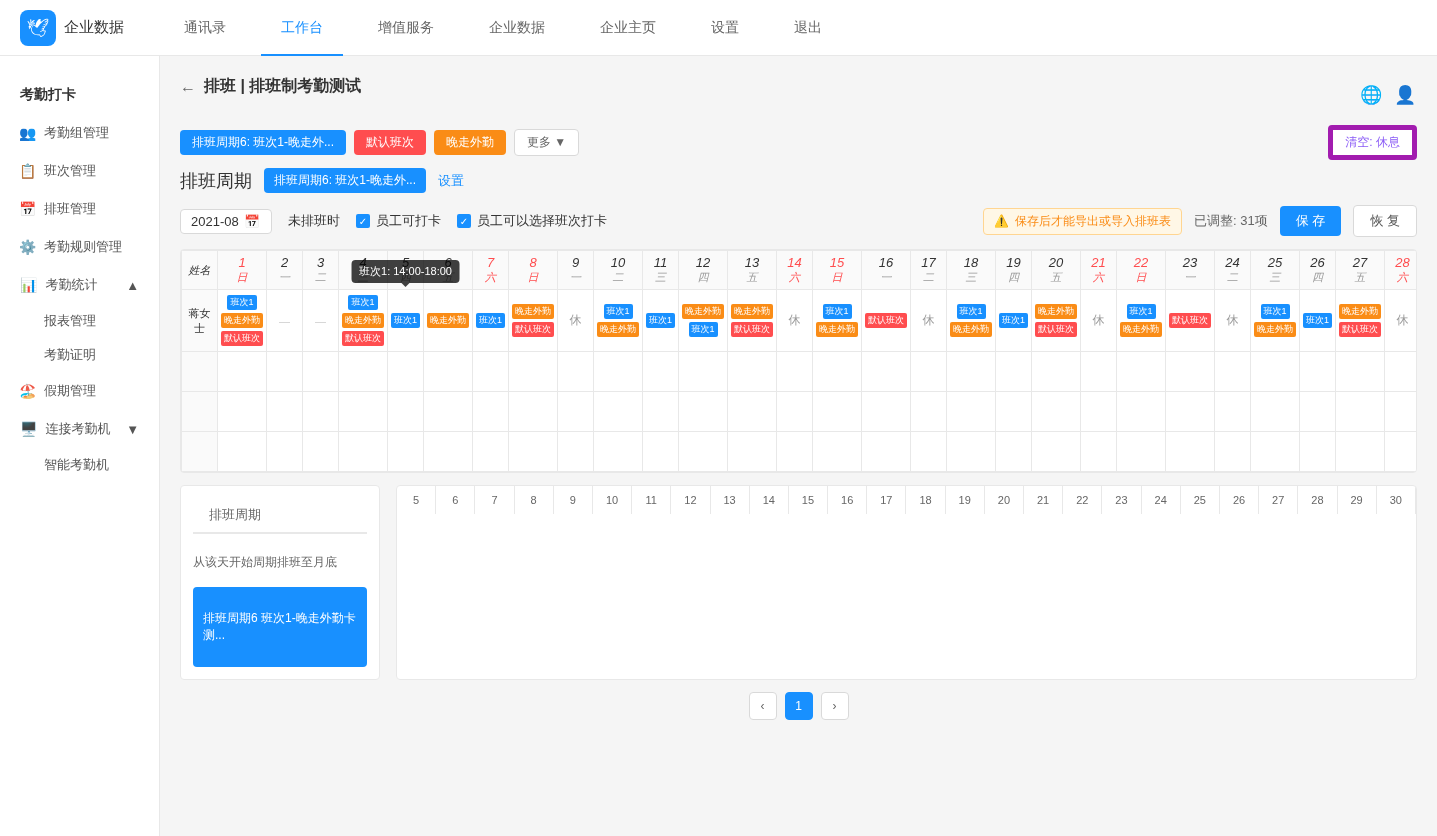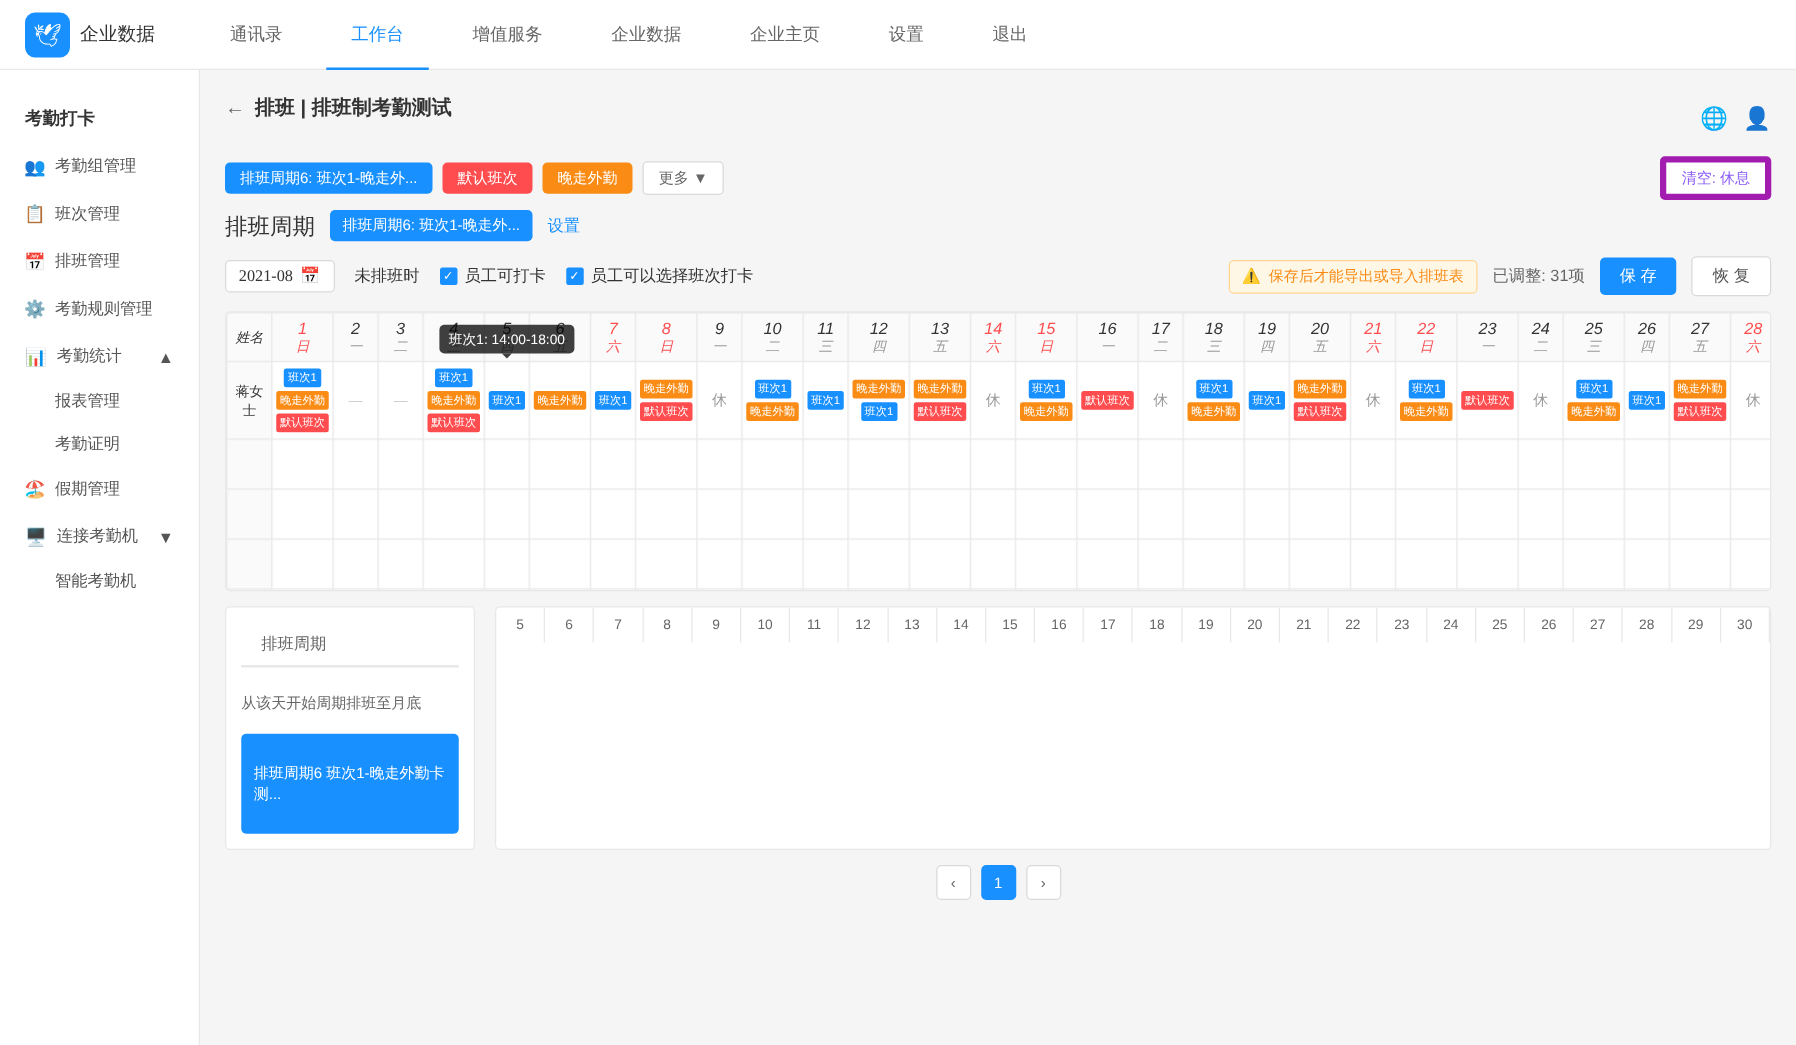--- a/index.html
+++ b/index.html
@@ -42,21 +42,21 @@
     .tag-btn-red { background: #ff4d4f; color: white; }
     .tag-btn-orange { background: #fa8c16; color: white; }
     .tag-btn-outline { background: white; border: 1px solid #d9d9d9; color: #666; }
     .clear-btn { padding: 4px 12px; border-radius: 4px; font-size: 12px; cursor: pointer; background: white; border: 5px solid #a21caf; color: #8b5cf6; }
 
     
     .schedule-period-row { display: flex; align-items: center; gap: 12px; margin-bottom: 12px; }
     .period-label { font-size: 18px; color: #333; }
     .period-tag { background: #1890ff; color: white; padding: 4px 10px; border-radius: 4px; font-size: 12px; }
     .setup-link { color: #1890ff; cursor: pointer; font-size: 13px; }
-    .date-input { display: flex; align-items: center; gap: 6px; border: 1px solid #d9d9d9; border-radius: 4px; padding: 4px 10px; background: white; cursor: pointer; font-size: 13px; font-family: Liberation Serif, serif; }
+    .date-input { display: flex; align-items: center; gap: 6px; border: 1px solid #d9d9d9; border-radius: 4px; padding: 4px 10px; background: white; cursor: pointer; font-size: 13px; }
     .check-row { display: flex; align-items: center; gap: 16px; font-size: 13px; }
     .check-item { display: flex; align-items: center; gap: 6px; }
     .checkbox { width: 14px; height: 14px; background: #1890ff; border-radius: 2px; display: flex; align-items: center; justify-content: center; color: white; font-size: 10px; cursor: pointer; }
     .save-area { margin-left: auto; display: flex; align-items: center; gap: 12px; }
     .adjusted-text { font-size: 13px; color: #666; }
     .save-btn { background: #1890ff; color: white; border: none; padding: 6px 16px; border-radius: 4px; cursor: pointer; font-size: 13px; }
     .restore-btn { background: white; color: #555; border: 1px solid #d9d9d9; padding: 6px 16px; border-radius: 4px; cursor: pointer; font-size: 13px; }
     .notice-box { display: flex; align-items: center; gap: 6px; font-size: 12px; color: #fa8c16; background: #fff7e6; border: 1px solid #ffd591; border-radius: 4px; padding: 4px 10px; }
 
     

